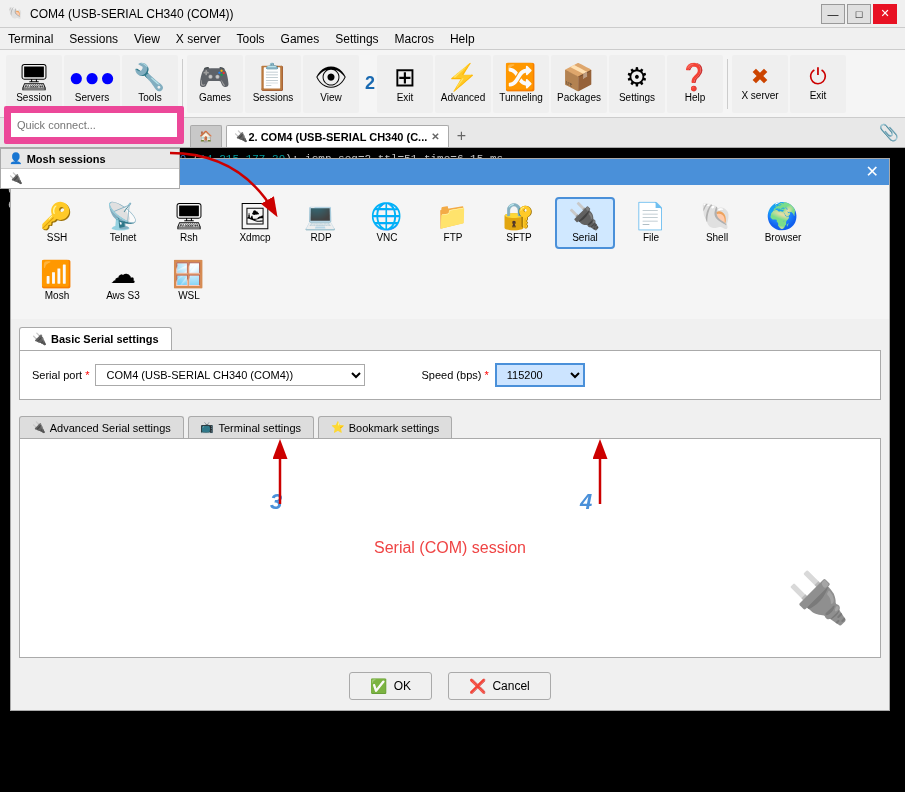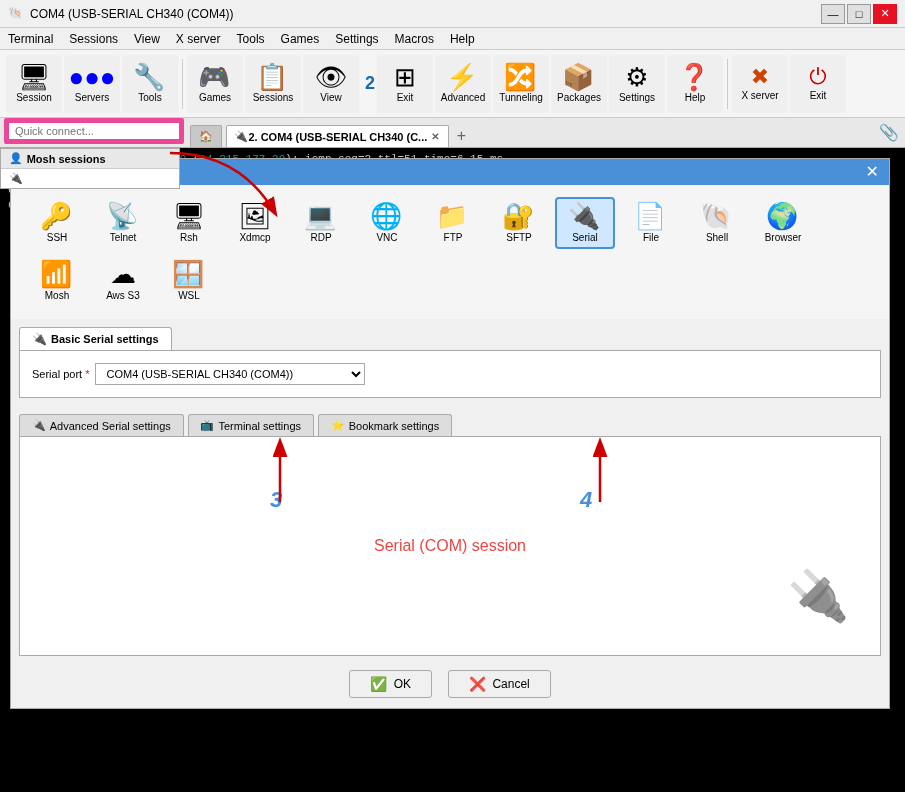--- a/index.html
+++ b/index.html
@@ -20,21 +20,21 @@
     
     .toolbar { background: #f5f5f5; height: 68px; display: flex; align-items: center; padding: 4px 6px; border-bottom: 1px solid #ccc; gap: 2px; }
     .toolbar-btn { display: flex; flex-direction: column; align-items: center; justify-content: center; width: 56px; height: 58px; border: 1px solid transparent; cursor: pointer; border-radius: 2px; padding: 2px; }
     .toolbar-btn-icon { font-size: 26px; line-height: 1; }
     .toolbar-btn-label { font-size: 10px; margin-top: 2px; text-align: center; }
     .toolbar-separator { width: 1px; height: 50px; background: #ccc; margin: 0 2px; }
     .toolbar-number { font-size: 18px; font-weight: bold; color: #1a6ab1; margin-left: 4px; }
 
     
     .tab-bar-area { background: #e8e8e8; display: flex; align-items: flex-end; height: 30px; border-bottom: 1px solid #aaa; position: relative; }
-    .quick-connect { width: 180px; background: white; border: 5px solid #ec4899; height: 26px; padding: 2px 6px; font-size: 11px; border-radius: 2px; margin: 3px 4px; }
+    .quick-connect { width: 180px; background: white; border: 7px solid #ec4899; height: 38px; padding: 2px 6px; font-size: 11px; border-radius: 2px; margin: 3px 4px; }
     .tab { display: flex; align-items: center; background: #c8c8c8; border: 1px solid #aaa; border-bottom: none; padding: 2px 8px; height: 22px; font-size: 11px; cursor: pointer; border-radius: 2px 2px 0 0; margin: 3px 2px 0; }
     .tab.active { background: white; font-weight: bold; }
     .tab-close { margin-left: 4px; font-size: 10px; color: #666; cursor: pointer; }
     .tab-add { padding: 2px 6px; font-size: 16px; cursor: pointer; color: #666; }
     .attachment-icon { position: absolute; right: 6px; top: 5px; font-size: 16px; color: #666; }
 
     
     .terminal-area { background: #000; color: #fff; font-family: 'Courier New', monospace; font-size: 11px; padding: 4px 8px; height: 70px; overflow: hidden; }
     .terminal-line { line-height: 1.4; }
     .terminal-blue { color: #4a9eff; }
@@ -315,20 +315,29 @@
         <div class="form-row">
           <div class="form-group">
             <label class="form-label">
               <span>Serial port</span>
               <span class="required"> *</span>
             </label>
             <select class="form-select" style="width:270px;">
               <option>COM4  (USB-SERIAL CH340 (COM4))</option>
             </select>
           </div>
+          <div class="form-group" style="margin-left:40px;">
+            <label class="form-label">
+              <span>Speed (bps)</span>
+              <span class="required"> *</span>
+            </label>
+            <select class="form-select highlighted" style="width:90px;">
+              <option>115200</option>
+            </select>
+          </div>
         </div>
       </div>
 
       <div class="lower-tabs">
         <div class="lower-tab">
           <span>🔌</span>
           <span>Advanced Serial settings</span>
         </div>
         <div class="lower-tab">
           <span>📺</span>

